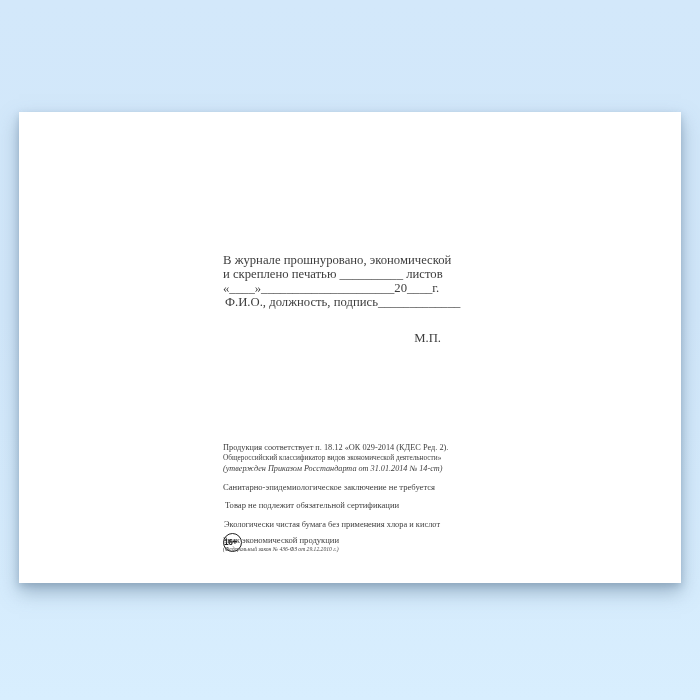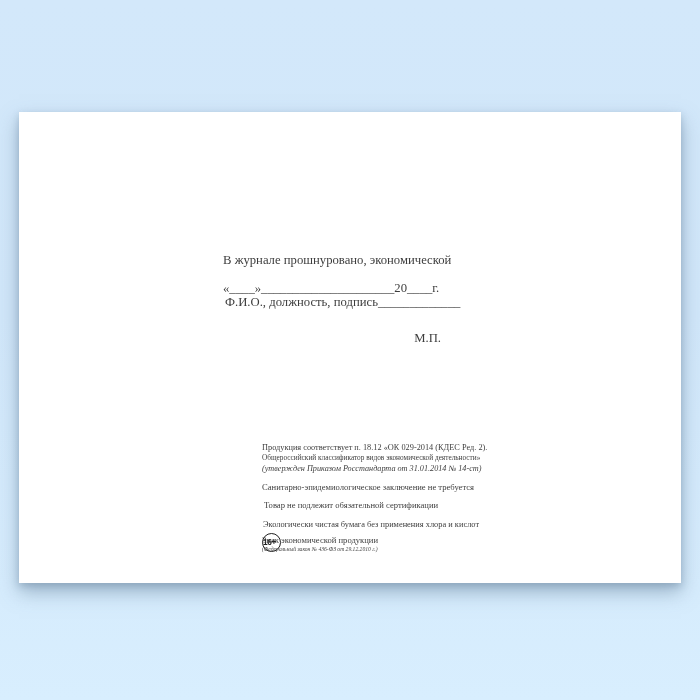--- a/index.html
+++ b/index.html
@@ -23,21 +23,21 @@
   .ln2 { top: 14px; }
   .ln3 { top: 28px; }
   .ln4 { top: 42px; padding-left: 2px; }
   .ln5 { top: 50px; }
   .mp  { position: absolute; top: 78px; right: 2px; white-space: nowrap; line-height: 14.6px; text-align: right; }
   
   .footer {
     position: absolute; left: 204px; top: 331px; width: 240px; height: 120px;
     color: var(--ink, #3d3d3d);
   }
-  .footer > div { position: absolute; left: 0; white-space: nowrap; line-height: 1.15; margin-left: 39px; }
+  .footer > div { position: absolute; left: 0; white-space: nowrap; line-height: 1.15; }
   .f-c1   { top: 0;       font-size: 8.3px; }
   .f-c2   { top: 10.5px;  font-size: 7.3px; }
   .f-c3   { top: 20.5px;  font-size: 8.2px; font-style: italic; }
   .f-san  { top: 39.5px;  font-size: 8.6px; }
   .f-cert { top: 58px;    font-size: 8.6px; padding-left: 2px; }
   .f-eco  { top: 76.5px;  font-size: 8.4px; padding-left: 1px; }
   .badge {
     top: 90px; left: 1px; width: 19px; height: 19px; box-sizing: border-box;
     border: 1.7px solid #1f1f1f; border-radius: 50%;
     display: flex; align-items: center; justify-content: flex-start;
@@ -50,20 +50,21 @@
   .f-law   { top: 103px; left: 34px; font-size: 5.6px; font-style: italic; }
 </style>
 </head>
 <body>
 
 <div class="backdrop">
   <div class="sheet">
 
     <div class="seal-block">
       <div class="ln ln1">В журнале прошнуровано, экономической</div>
+      <div class="ln ln2">и скреплено печатью __________ листов</div>
       <div class="ln ln3">«____»_____________________20____г.</div>
       <div class="ln ln4">Ф.И.О., должность, подпись_____________</div>
       <div class="mp">М.П.</div>
     </div>
 
     <div class="footer">
       <div class="f-c1">Продукция соответствует п. 18.12 «ОК 029-2014 (КДЕС Ред. 2).</div>
       <div class="f-c2">Общероссийский классификатор видов экономической деятельности»</div>
       <div class="f-c3">(утвержден Приказом Росстандарта от 31.01.2014 № 14-ст)</div>
       <div class="f-san">Санитарно-эпидемиологическое заключение не требуется</div>

